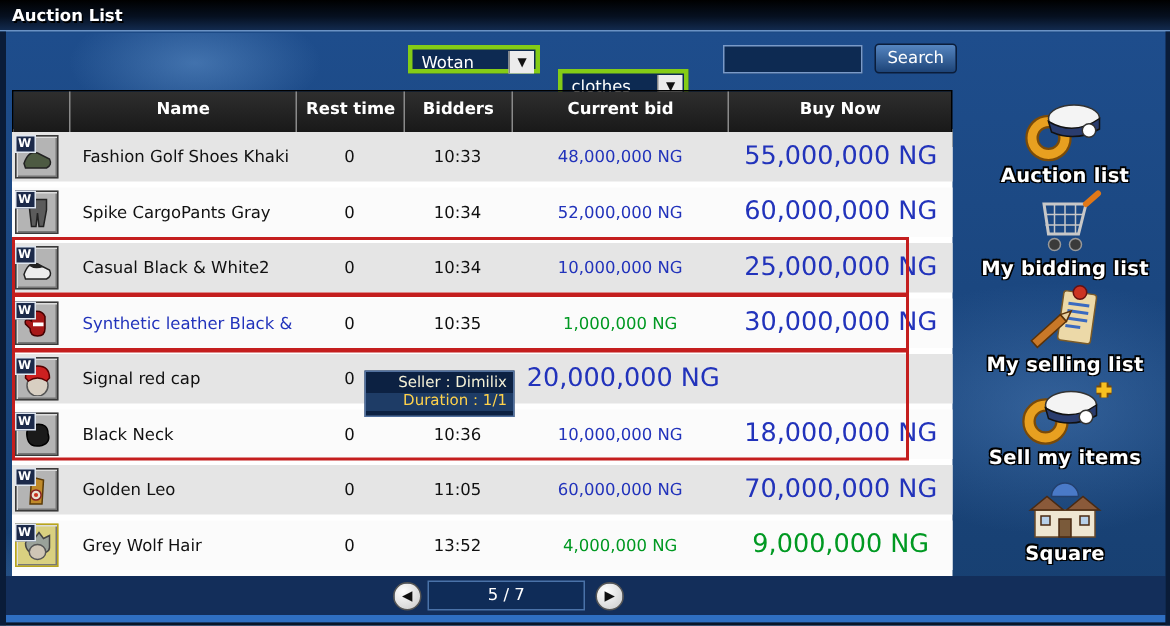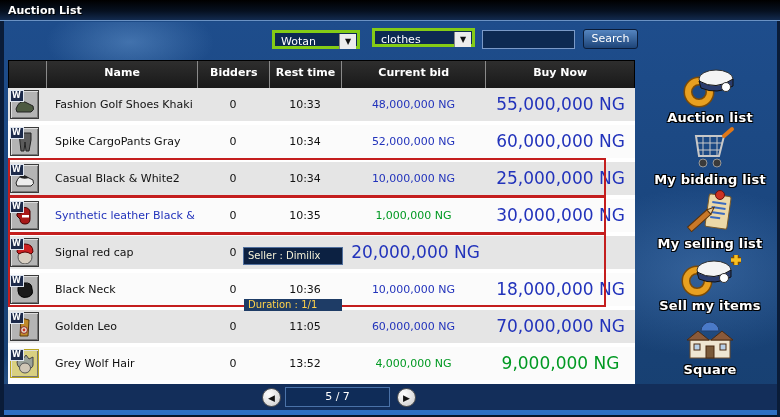--- a/index.html
+++ b/index.html
@@ -22,21 +22,21 @@
       linear-gradient(#1e4d8c,#173f70); }
   .edge-l { position:absolute; left:0; top:21px; bottom:0; width:4px; background:#0a1c38; z-index:6; }
   .edge-r { position:absolute; right:0; top:21px; bottom:0; width:3px; background:#0a1c38; z-index:6; }
 
   
   .dd { position:absolute; height:19px; background:#0d2a52; border:3px solid #84cc16; color:#fff;
         font-size:11px; line-height:17px; padding-left:6px; cursor:pointer; }
   .dd-arrow { position:absolute; right:1px; top:1px; width:17px; height:15px; background:#ececec;
         border-left:1px solid #888; color:#111; font-size:8px; text-align:center; line-height:15px; }
   .dd-wotan { left:272px; top:30px; width:88px; }
-  .dd-clothes { left:372px; top:28px; width:103px; }
+  .dd-clothes { left:372px; top:46px; width:87px; }
   .search-input { position:absolute; left:482px; top:30px; width:93px; height:19px;
         background:#0d2a52; border:1px solid #7a9ac8; color:#fff; font-size:11px; padding:0 4px; }
   .search-btn { position:absolute; left:583px; top:29px; width:55px; height:20px;
         background:linear-gradient(#5585c0,#1d4478); border:1px solid #0b1d3a; border-radius:3px;
         color:#fff; font-size:11px; text-align:center; line-height:18px; cursor:pointer; }
 
   
   .thead { position:absolute; left:8px; top:60px; width:627px; height:38px; display:flex;
         background:linear-gradient(#2e2e2e,#121212); border:1px solid #000; z-index:2;}
   .th { color:#fff; font-size:11px; font-weight:bold; text-align:center; line-height:24px; border-left:1px solid #8a8a8a; }
@@ -61,24 +61,24 @@
   .wbadge { position:absolute; left:-1px; top:-1px; background:#1c2a4a; color:#fff; font-size:8px;
         font-weight:bold; line-height:9px; padding:0 2px 1px 1px; border:1px solid #dfe6f0; z-index:3; }
 
   
   .redbox { position:absolute; left:8px; width:598px; border:2px solid #c41e1e; z-index:4; pointer-events:none; }
   .redbox-a { top:158px; height:39px; }
   .redbox-b { top:196px; height:38px; }
   .redbox-c { top:233px; height:74px; }
 
   
-  .tooltip { position:absolute; left:243px; top:247px; width:100px; height:18px; z-index:7;
-        background:#0c2142; border:1px solid #51709e; font-size:10px; }
+  .tooltip { position:absolute; left:243px; top:247px; width:100px; height:31px; z-index:7;
+        background:#0c2142; border:1px solid #51709e; font-size:10px;text-align:right; }
   .tt-seller { color:#f5f2d8; padding:2px 4px 1px 4px; white-space:nowrap; }
-  .tt-duration { color:#ffd24a; background:#1e3c66; padding:0 4px 1px 4px; white-space:nowrap;margin-top:37px; }
+  .tt-duration { color:#ffd24a; background:#1e3c66; padding:0 4px 1px 4px; white-space:nowrap; }
 
   
   .side-item { position:absolute; left:645px; width:130px; text-align:center; cursor:pointer; z-index:3; }
   .side-item svg { display:block; margin:0 auto; }
   .side-label { color:#fff; font-weight:bold; font-size:13px; letter-spacing:0.2px;
         text-shadow:-1px -1px 0 #000, 1px -1px 0 #000, -1px 1px 0 #000, 1px 1px 0 #000; }
   .si-1 { top:64px; } .si-2 { top:126px; } .si-3 { top:190px; } .si-4 { top:252px; } .si-5 { top:316px; }
 
   
   .bottombar { position:absolute; left:4px; top:384px; width:773px; height:26px; background:#132e5a; z-index:2; }
@@ -111,22 +111,22 @@
   <div class="dd dd-clothes">
     <span>clothes</span>
     <span class="dd-arrow">▼</span>
   </div>
   <input class="search-input" value="" style="">
   <div class="search-btn">Search</div>
 
   <div class="thead">
     <div class="th" style="width:37px"></div>
     <div class="th" style="width:152px">Name</div>
+    <div class="th" style="width:72px">Rest time</div>
     <div class="th" style="width:72px">Bidders</div>
-    <div class="th" style="width:72px">Rest time</div>
     <div class="th" style="width:145px">Current bid</div>
     <div class="th" style="width:149px">Buy Now</div>
   </div>
   <div class="tbl-bg"></div>
 
   <div class="trow row-odd" style="top:88px">
     <div class="c-icon">
         <div class="item-icon">
       <span class="wbadge">W</span>
       <svg width="24" height="22">

